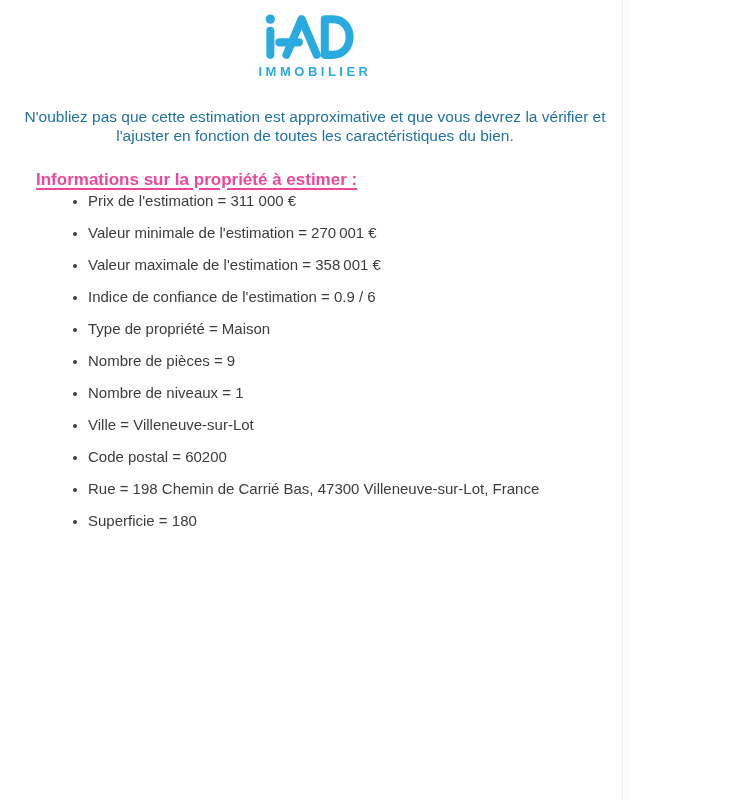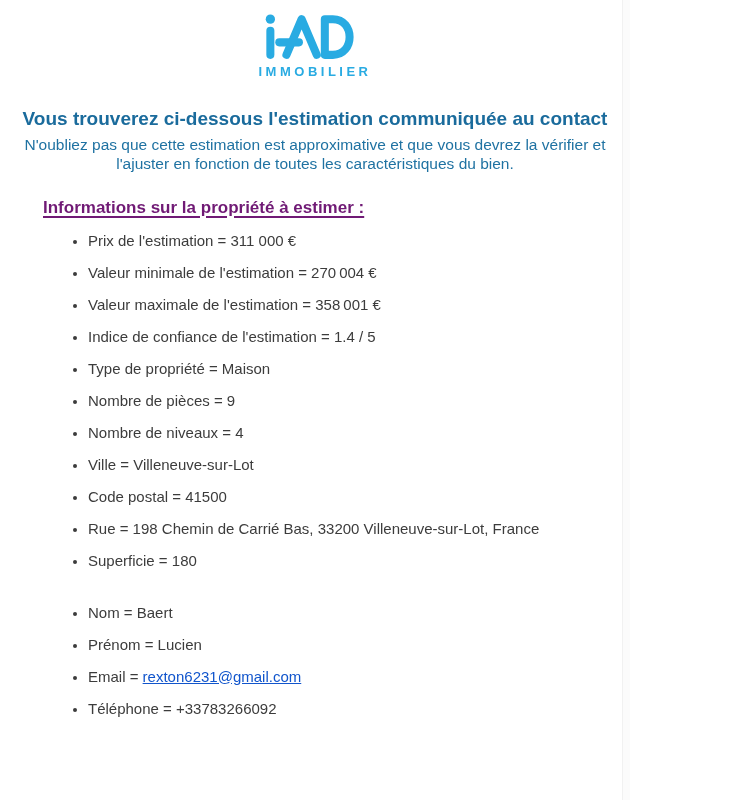--- a/index.html
+++ b/index.html
@@ -60,28 +60,28 @@
     max-width: 640px;
   }
   .section {
     margin: 0 36px;
   }
   .section.first { margin-top: 24px; }
   .section.second { margin-top: 34px; }
   .section-heading {
     font-size: 17px;
     font-weight: bold;
-    color: #701a75;
+    color: #ec4899;
     text-decoration: underline;
     text-decoration-thickness: 2px;
     text-underline-offset: 3px;
-    margin: 7px;
+    margin: 0;
   }
   ul.info-list {
-    margin: 14px 0 0 0;
+    margin: 2px 0 0 0;
     padding-left: 52px;
     list-style: disc;
   }
   ul.info-list li {
     font-size: 15px;
     line-height: 18px;
     margin-bottom: 14px;
     color: #3c3c3c;
   }
   ul.info-list li::marker {
@@ -105,43 +105,36 @@
       <circle cx="10" cy="8" r="5.2" fill="#29abe2"></circle>
       <line x1="10" y1="21" x2="10" y2="48" stroke="#29abe2" stroke-width="9" stroke-linecap="round"></line>
       <line x1="20" y1="34" x2="42" y2="34" stroke="#29abe2" stroke-width="9" stroke-linecap="round"></line>
       <polyline points="28,48 45,8 62,48" stroke="#29abe2" stroke-width="9" stroke-linecap="round" stroke-linejoin="round" fill="none"></polyline>
       <path d="M71,48 L71,8 L80,8 C105,8 105,48 80,48 Z" stroke="#29abe2" stroke-width="9" stroke-linecap="round" stroke-linejoin="round" fill="none"></path>
     </svg>
     <div class="logo-sub">IMMOBILIER</div>
   </div>
 
   <div class="header">
-    <div class="header-title">Vous trouverez ci-dessous l'estimation communiquée au contact</div>
     <div class="header-sub">N'oubliez pas que cette estimation est approximative et que vous devrez la vérifier et l'ajuster en fonction de toutes les caractéristiques du bien.</div>
   </div>
 
   <div class="section first">
     <h2 class="section-heading">Informations sur la propriété à estimer :</h2>
     <ul class="info-list">
         <li>Prix de l'estimation = 311 000 €</li>
-        <li>Valeur minimale de l'estimation = 270 004 €</li>
+        <li>Valeur minimale de l'estimation = 270 001 €</li>
         <li>Valeur maximale de l'estimation = 358 001 €</li>
-        <li>Indice de confiance de l'estimation = 1.4 / 5</li>
+        <li>Indice de confiance de l'estimation = 0.9 / 6</li>
         <li>Type de propriété = Maison</li>
         <li>Nombre de pièces = 9</li>
-        <li>Nombre de niveaux = 4</li>
+        <li>Nombre de niveaux = 1</li>
         <li>Ville = Villeneuve-sur-Lot</li>
-        <li>Code postal = 41500</li>
-        <li>Rue = 198 Chemin de Carrié Bas, 33200 Villeneuve-sur-Lot, France</li>
+        <li>Code postal = 60200</li>
+        <li>Rue = 198 Chemin de Carrié Bas, 47300 Villeneuve-sur-Lot, France</li>
         <li>Superficie = 180</li>
       </ul>
   </div>
 
   <div class="section second">
-    <ul class="info-list">
-        <li>Nom = Baert</li>
-        <li>Prénom = Lucien</li>
-        <li><span>Email = </span><a class="email-link" href="#">rexton6231@gmail.com</a></li>
-        <li>Téléphone = +33783266092</li>
-      </ul>
   </div>
 
 </div>
 
 </body></html>

